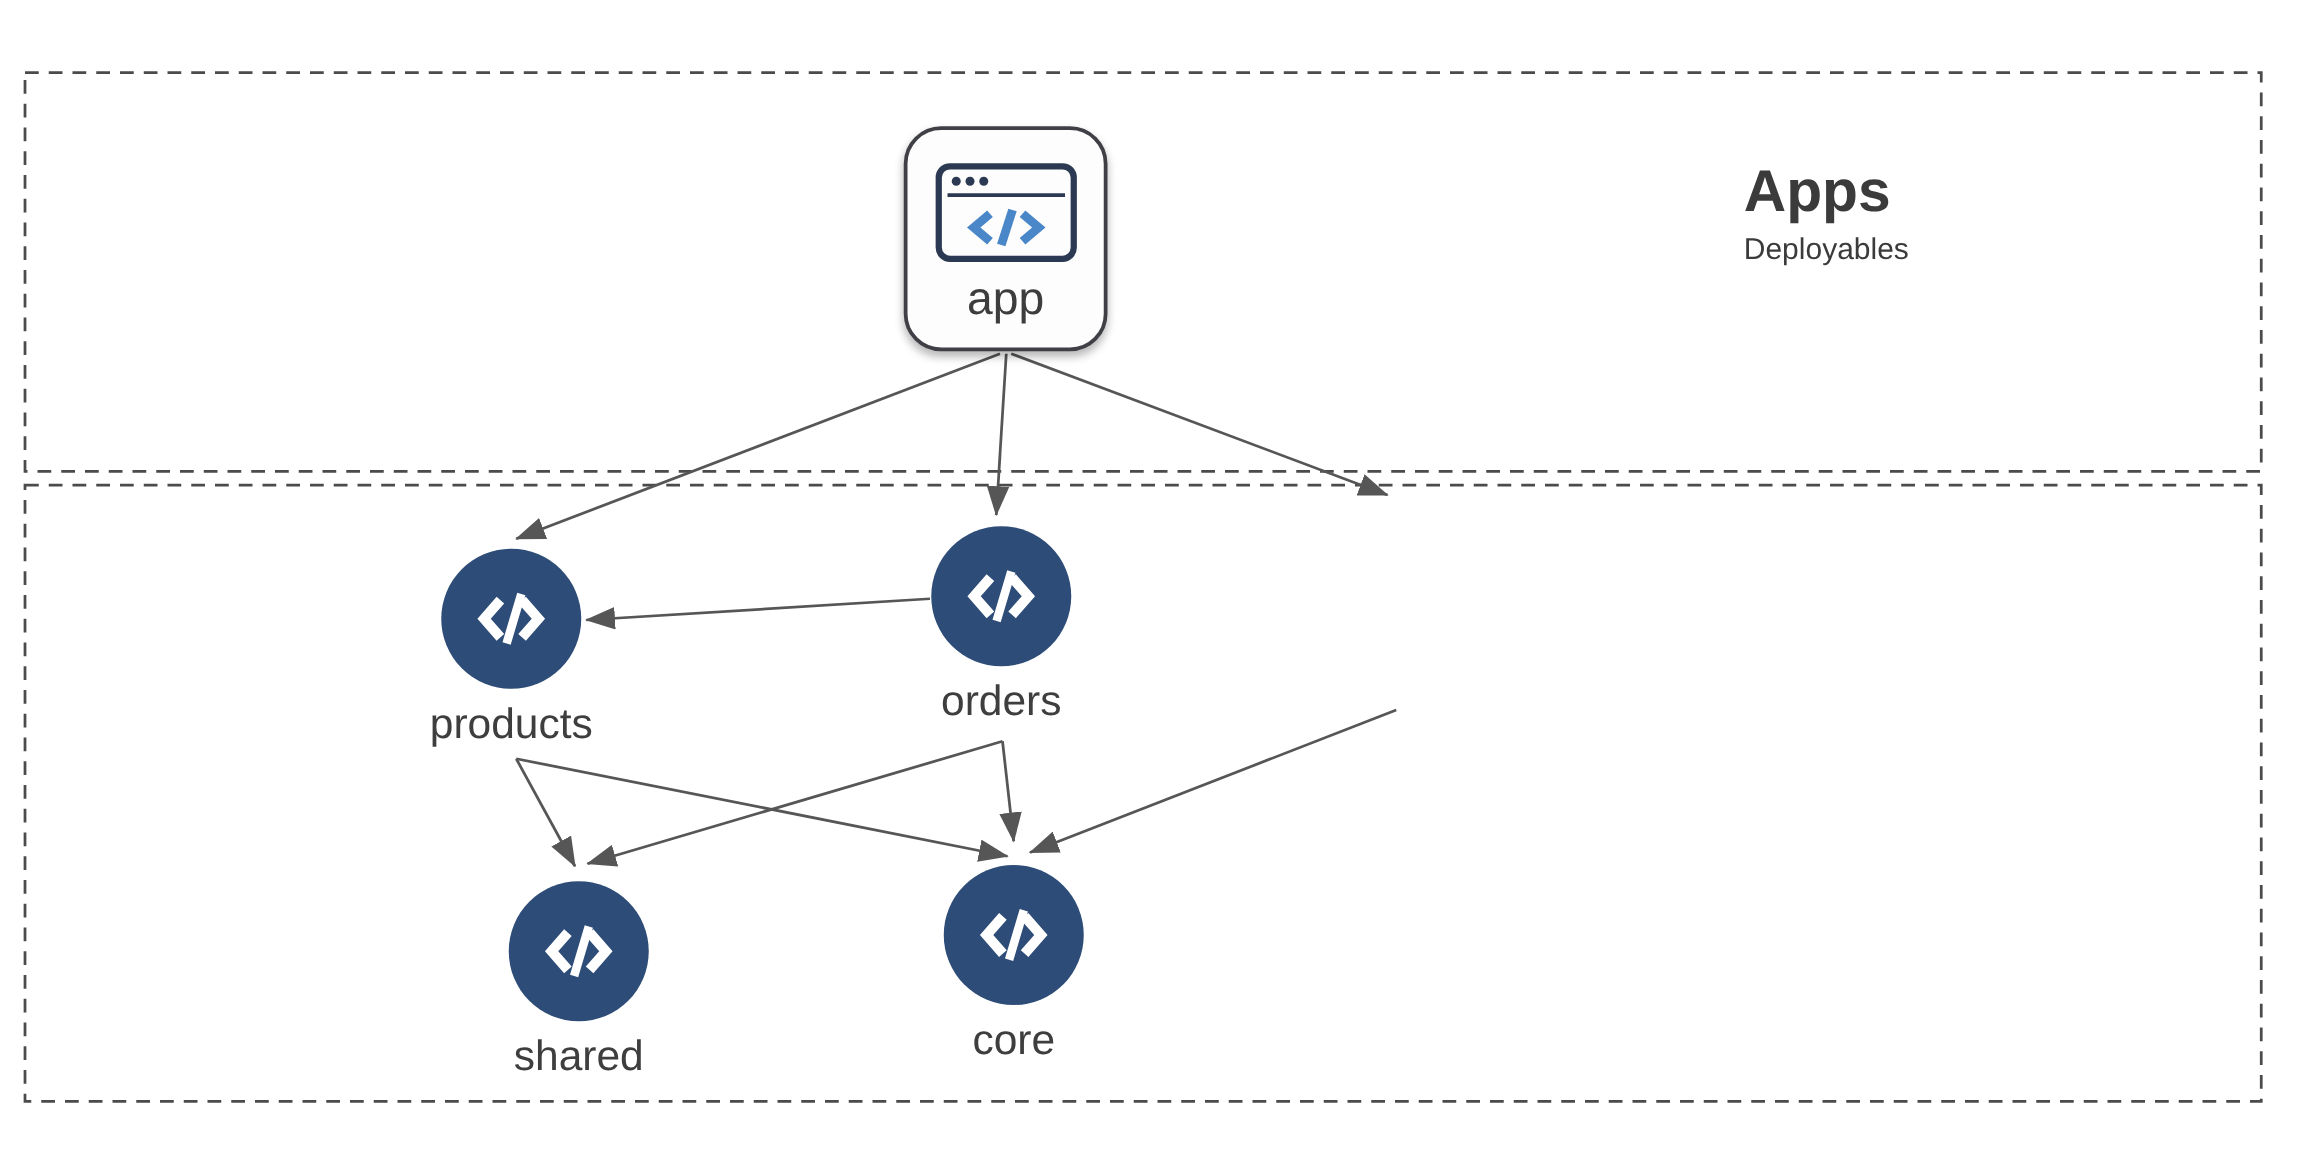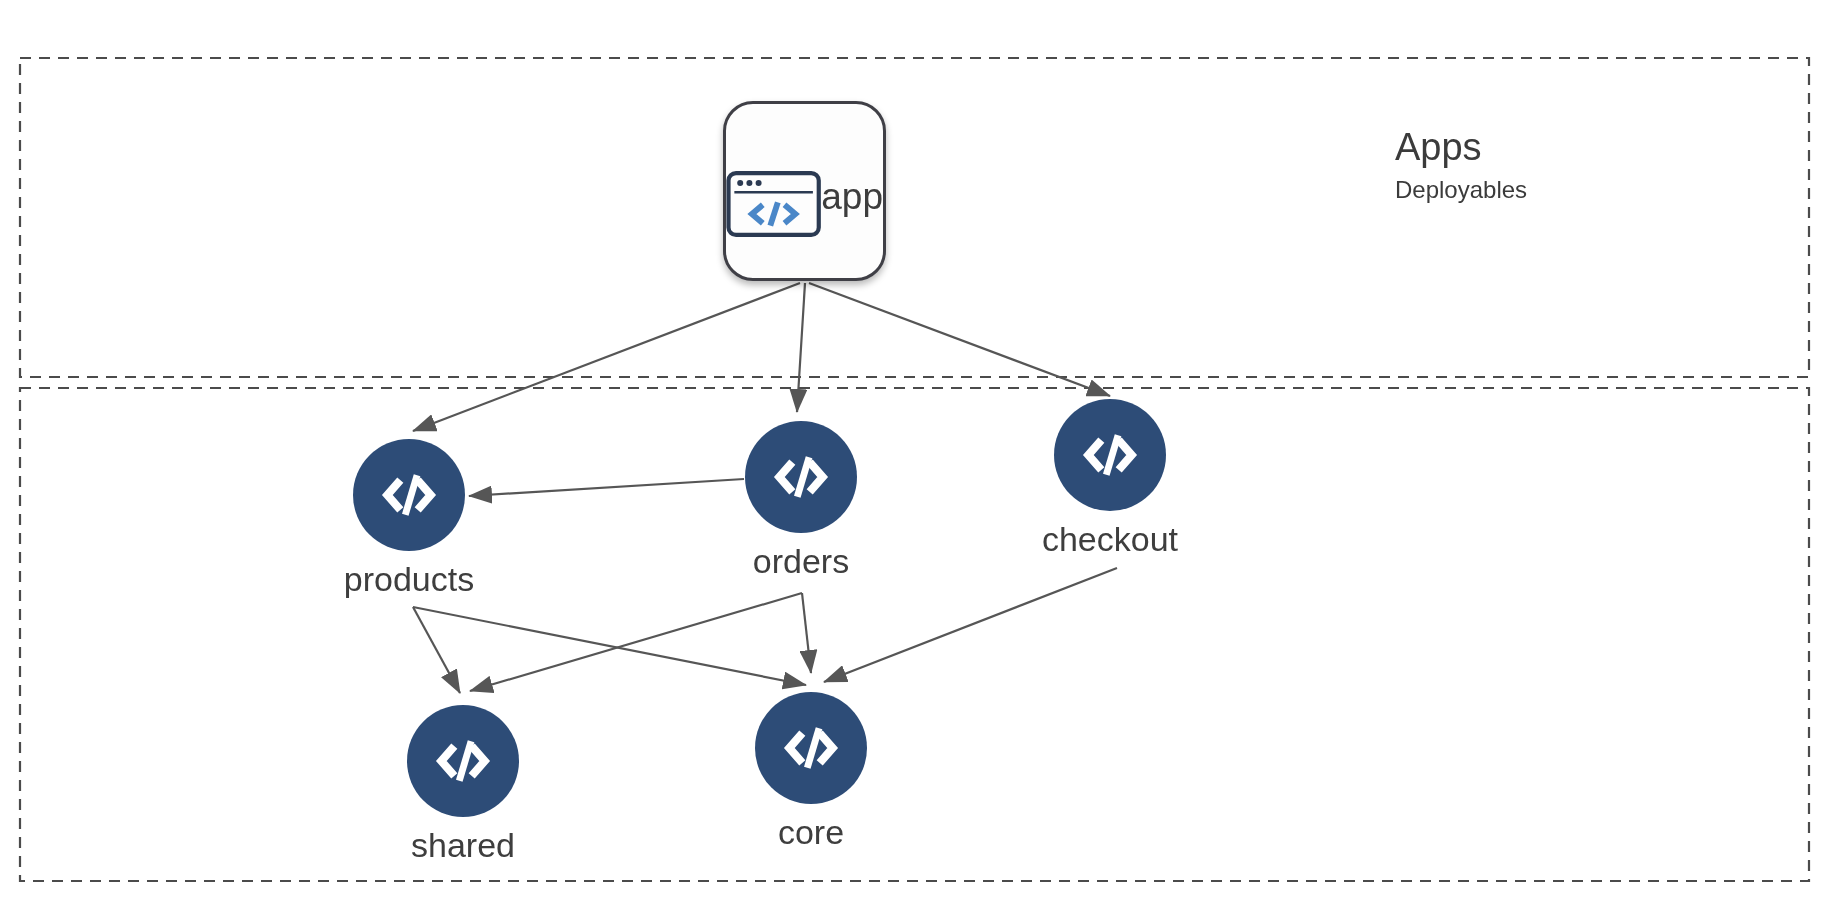--- a/index.html
+++ b/index.html
@@ -12,21 +12,21 @@
   }
   #edge-layer{position:absolute;left:0;top:0;width:1838px;height:920px;}
   .edge{stroke:var(--line,#565656);stroke-width:2.2;}
   .section-border{fill:none;stroke:#4b4b4b;stroke-width:2.2;stroke-dasharray:11 8;}
 
   
   .app-card{
     position:absolute;left:723px;top:101px;width:163px;height:180px;
     background:#fdfdfd;border:3px solid #3f3f46;border-radius:30px;
     box-shadow:0 4px 7px rgba(0,0,0,0.28);
-    display:flex;flex-direction:row;align-items:center;box-sizing:border-box;
+    display:flex;flex-direction:column;align-items:center;box-sizing:border-box;
   }
   .app-card .browser-icon{margin-top:26px;}
   .app-card .card-label{
     margin-top:10px;font-size:37px;color:#3d3d3d;line-height:1;
   }
 
   
   .lib-node{
     position:absolute;width:220px;
     display:flex;flex-direction:column;align-items:center;
@@ -35,21 +35,21 @@
     width:112px;height:112px;border-radius:50%;
     background:var(--node-fill,#2d4c77);
     display:flex;align-items:center;justify-content:center;
   }
   .lib-label{
     margin-top:11px;font-size:34px;color:#3e3e3e;line-height:1;white-space:nowrap;
   }
 
   
   .section-label{position:absolute;color:#3b3b3b;}
-  .section-title{font-size:38px;font-weight:normal;line-height:1.15;}
+  .section-title{font-size:47px;font-weight:bold;line-height:1.15;}
   .section-sub{font-size:24px;margin-top:6px;line-height:1.15;}
 </style>
 </head>
 <body>
 
 <div id="canvas">
 
   <svg id="edge-layer" xmlns="http://www.w3.org/2000/svg">
     <defs>
       <marker id="arrow" markerUnits="userSpaceOnUse" markerWidth="24" markerHeight="18" refX="23" refY="9" orient="auto">
@@ -106,32 +106,20 @@
         <g stroke="#ffffff" fill="none" stroke-width="13" stroke-linejoin="miter">
           <polyline points="36,26 15,50 36,74"></polyline>
           <line x1="63" y1="18" x2="44" y2="82" stroke-width="11"></line>
           <polyline points="64,26 85,50 64,74"></polyline>
         </g>
       </svg>
     </div>
     <div class="lib-label">products</div>
   </div>
 
-  <div class="lib-node" style="left:1000px;top:399px">
-    <div class="lib-circle">
-      <svg width="68" height="62" viewBox="0 0 100 100" xmlns="http://www.w3.org/2000/svg">
-        <g stroke="#ffffff" fill="none" stroke-width="13" stroke-linejoin="miter">
-          <polyline points="36,26 15,50 36,74"></polyline>
-          <line x1="63" y1="18" x2="44" y2="82" stroke-width="11"></line>
-          <polyline points="64,26 85,50 64,74"></polyline>
-        </g>
-      </svg>
-    </div>
-    <div class="lib-label">checkout</div>
-  </div>
 
   <div class="lib-node" style="left:353px;top:705px">
     <div class="lib-circle">
       <svg width="68" height="62" viewBox="0 0 100 100" xmlns="http://www.w3.org/2000/svg">
         <g stroke="#ffffff" fill="none" stroke-width="13" stroke-linejoin="miter">
           <polyline points="36,26 15,50 36,74"></polyline>
           <line x1="63" y1="18" x2="44" y2="82" stroke-width="11"></line>
           <polyline points="64,26 85,50 64,74"></polyline>
         </g>
       </svg>

